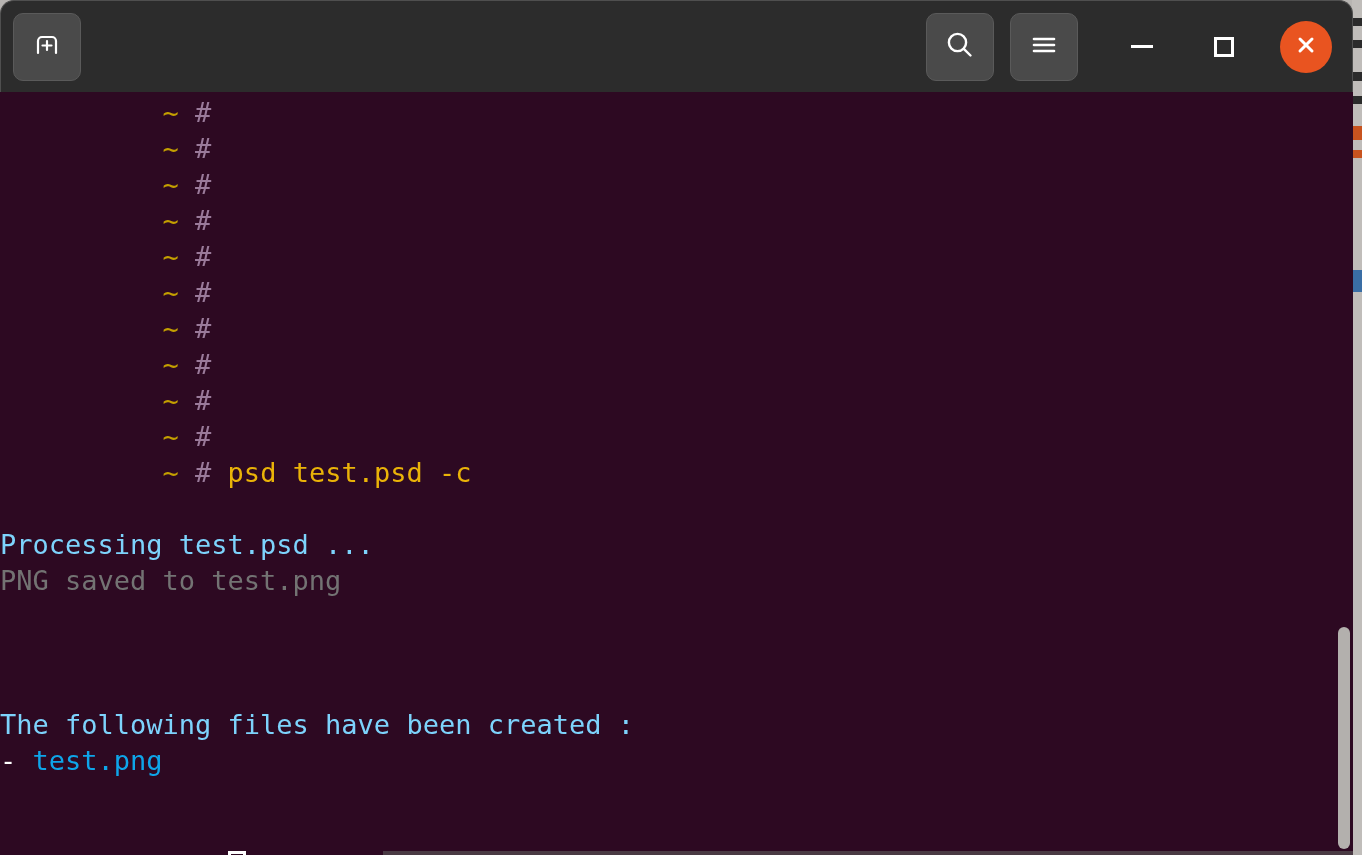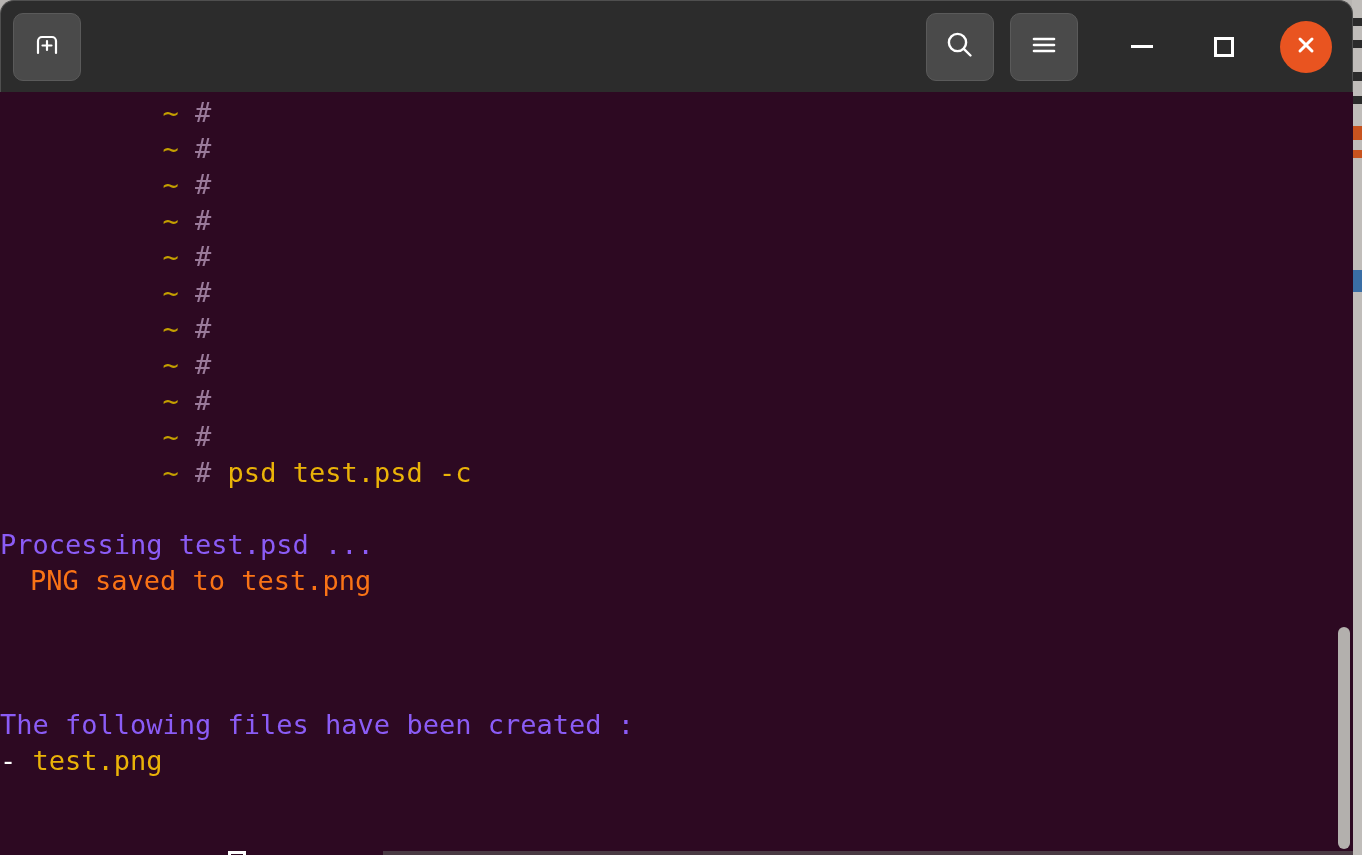--- a/index.html
+++ b/index.html
@@ -107,23 +107,23 @@
     top: 3px;
     left: 0;
     width: 1340px;
   }
 
   .line { height: 36px; }
 
   .tilde   { color: #c4a000; }
   .hash    { color: #9a7a9a; }
   .cmd     { color: #eab308; }
-  .out     { color: #8b5cf6; }
-  .dim     { color: #f97316; padding-left: 30px; }
-  .green   { color: #eab308; }
+  .out     { color: #7dd3fc; }
+  .dim     { color: #737373; }
+  .green   { color: #0ea5e9; }
   .plain   { color: #ffffff; }
 
   .cursor {
     display: inline-block;
     width: 18px;
     height: 34px;
     border: 3px solid #ffffff;
     vertical-align: -7px;
     background: transparent;
   }

